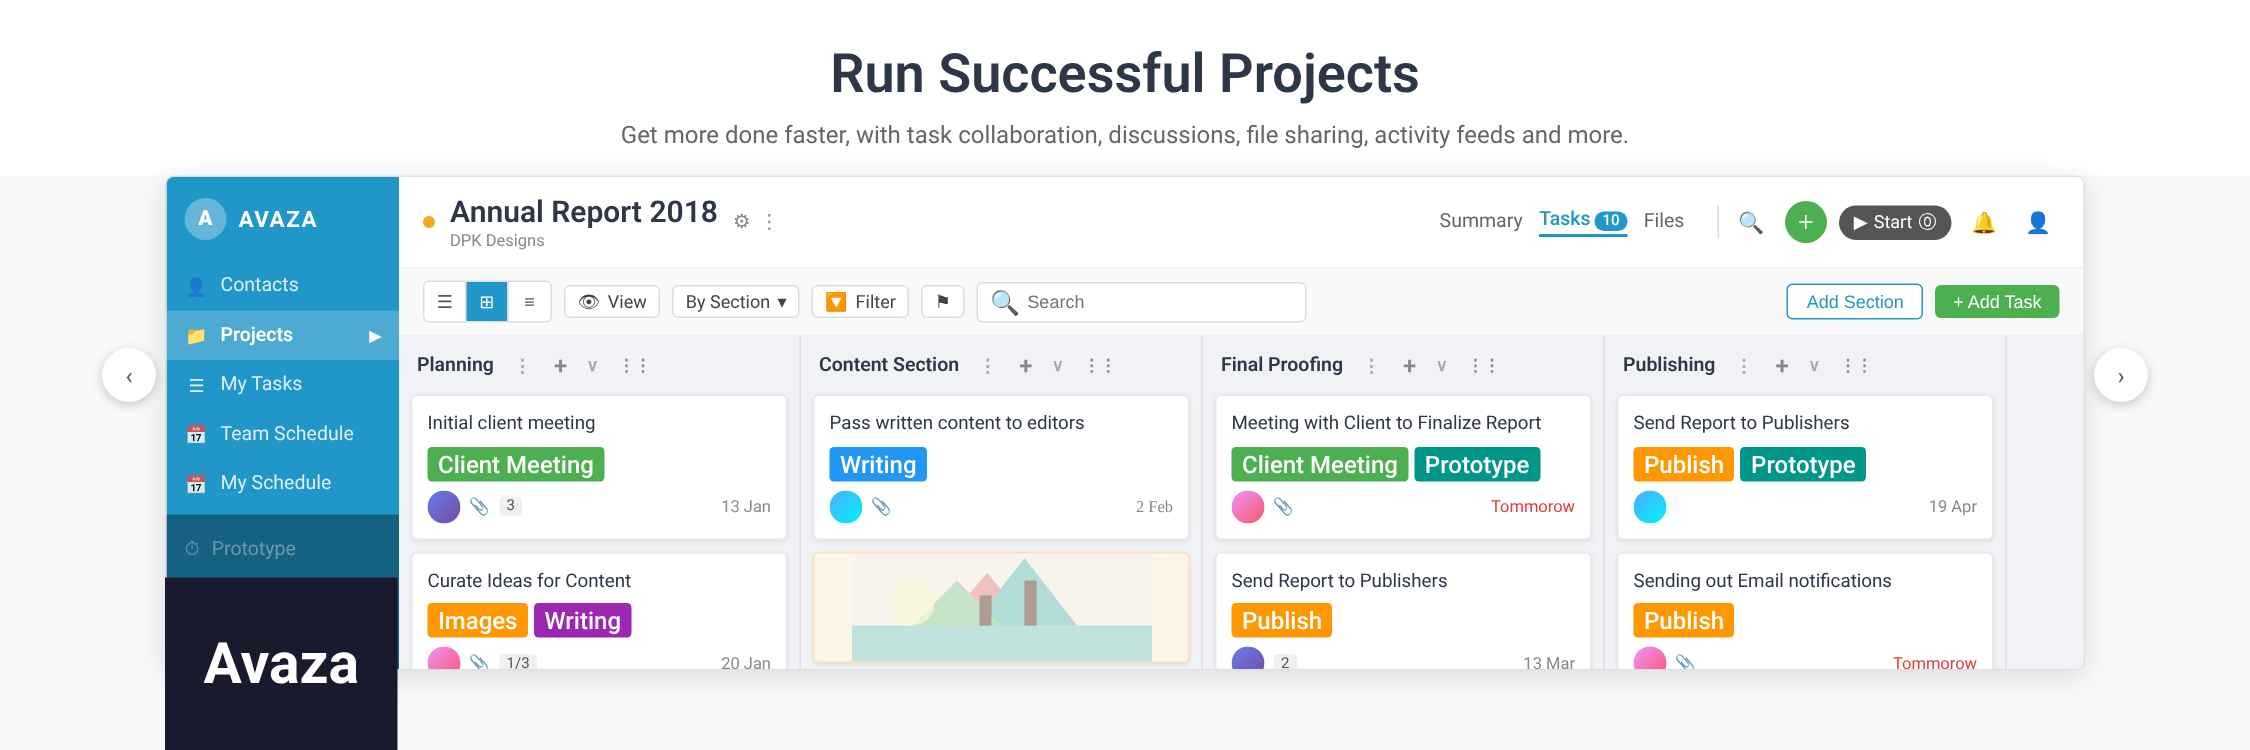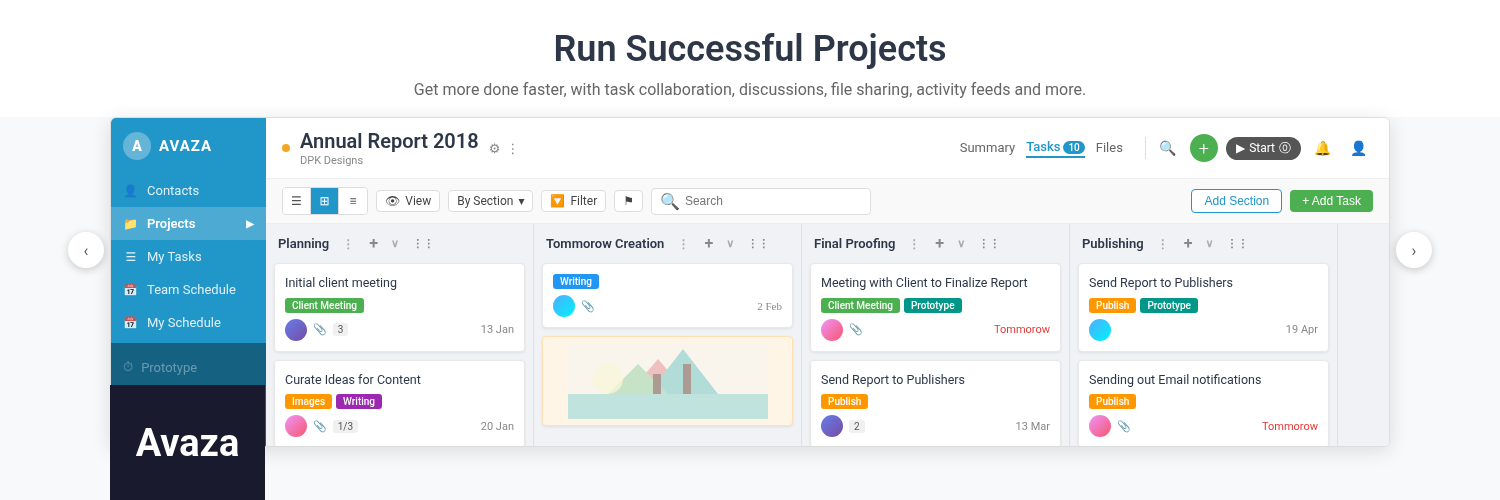--- a/index.html
+++ b/index.html
@@ -373,21 +373,21 @@
     }
     .card-tags {
       display: flex;
       flex-wrap: wrap;
       gap: 4px;
       margin-bottom: 6px;
     }
     .tag {
       border-radius: 3px;
       padding: 2px 7px;
-      font-size: 10px;
+      font-size: 16px;
       font-weight: 500;
       color: #fff;
     }
     .card-footer {
       display: flex;
       align-items: center;
       gap: 6px;
     }
     .avatar-sm {
       width: 22px;
@@ -606,28 +606,29 @@
     </div>
             <div class="card">
       
       
       
     </div>
           </div>
         </div>
         <div class="kanban-column">
           <div class="col-header">
-            <span>Tommorow Creation</span>
+            <span>Content Section</span>
     <span style="font-size:12px;color:#aaa">⋮</span>
     <span class="col-add" style="margin-left:2px;">+</span>
     <span style="color:#aaa;font-size:11px;">∨</span>
     <span class="col-dots">⋮⋮</span>
           </div>
           <div class="cards-container">
             <div class="card">
+      <div class="card-title">Pass written content to editors</div>
       <div class="card-tags">
         <span class="tag" style="background:#2196F3">Writing</span>
       </div>
       <div class="card-footer">
                 <div class="avatar-sm">
                   <div style="width:100%;height:100%;background:linear-gradient(135deg,#4facfe,#00f2fe)"></div>
                 </div>
                 <span class="card-clip">📎</span>
                 <span class="card-date" style="color:#888;margin-left:auto;font-family:Liberation Serif, serif;">2 Feb</span>
               </div>

